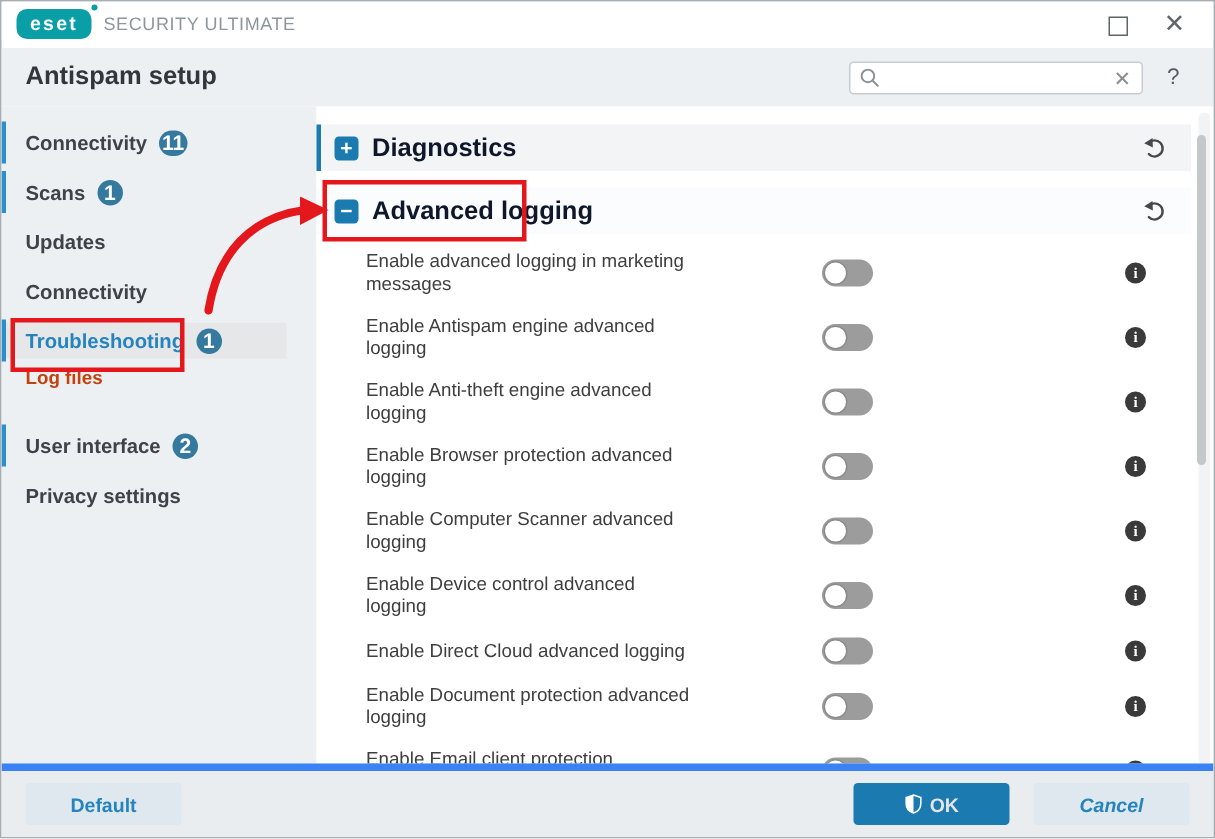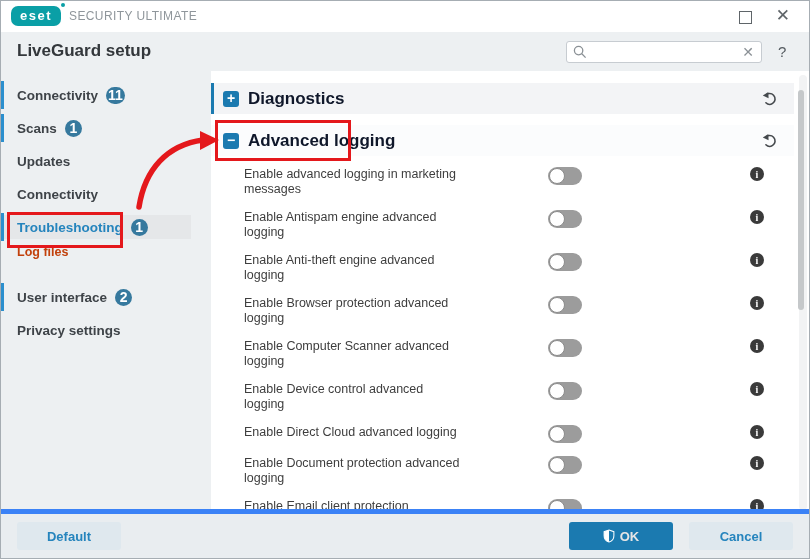--- a/index.html
+++ b/index.html
@@ -42,61 +42,61 @@
   .content{margin:12px 15px 0 0;}
   .section-header{height:31px;display:flex;align-items:center;padding:0 16px 0 12px;margin-bottom:11px;cursor:pointer;box-sizing:border-box;}
   .section-header.collapsed{background:#f3f4f6;border-left:3px solid #1b7ab0;padding-left:9px;}
   .section-header.expanded{background:#fbfcfd;}
   .expander{width:16px;height:16px;background:#1b7ab0;border-radius:3px;color:#fff;font-size:14px;
     line-height:15px;text-align:center;font-weight:bold;margin-right:9px;flex-shrink:0;cursor:pointer;}
   .section-label{font-size:17px;font-weight:bold;color:#0f172a;}
   .revert{margin-left:auto;cursor:pointer;display:flex;}
 
   .rows{padding:0 30px 0 33px;}
-  .setting-row{display:flex;align-items:flex-start;margin-bottom:13px;gap:16px;}
+  .setting-row{display:flex;align-items:center;margin-bottom:13px;gap:16px;}
   .row-label{width:222px;font-size:12.5px;line-height:15px;color:#3e3e3e;}
   .toggle{width:34px;height:18px;border-radius:9px;background:#9c9c9c;position:relative;margin-left:66px;flex-shrink:0;cursor:pointer;}
   .toggle::after{content:"";position:absolute;left:1px;top:1px;width:16px;height:16px;background:#fff;
     border-radius:50%;border:1px solid #8b8b8b;box-sizing:border-box;}
   .info-icon{margin-left:auto;width:14px;height:14px;border-radius:50%;background:#3a3a3a;color:#fff;
     font-size:10px;font-weight:bold;display:flex;align-items:center;justify-content:center;cursor:pointer;
     font-family:"Liberation Serif",serif;flex-shrink:0;}
 
   .scroll-track{position:absolute;right:2px;top:4px;bottom:4px;width:8px;background:#f2f3f4;border-radius:4px;}
   .scroll-thumb{position:absolute;right:3px;top:15px;width:6px;height:220px;background:#c5c8ca;border-radius:3px;cursor:pointer;}
 
   
   .footer{position:absolute;bottom:0;left:0;right:0;height:44px;background:#e9edf0;border-top:5px solid #3b82f6;margin-top:24px;}
   .btn{position:absolute;top:8px;height:28px;width:104px;border-radius:3px;font-size:13px;font-weight:bold;
     display:flex;align-items:center;justify-content:center;cursor:pointer;box-sizing:border-box;}
   .btn.light{background:#dfe8ee;color:#2584bd;}
   #btn-default{left:16px;}
   #btn-ok{right:136px;background:#1b7ab0;color:#e5e5e5;gap:5px;}
-  #btn-cancel{right:16px;}
+  #btn-cancel{right:16px;font-style:italic;}
 
   
   .anno-box{position:absolute;border:3px solid #e4181c;z-index:5;pointer-events:none;}
   #anno-box-trouble{left:6px;top:211px;width:110px;height:30px;}
   #anno-box-advlog{left:214px;top:119px;width:130px;height:35px;}
   #anno-arrow{position:absolute;left:100px;top:130px;z-index:6;pointer-events:none;}
 </style>
 </head>
 <body>
 
 <div class="window">
 
   <div class="titlebar">
     <div class="logo">eset</div>
     <div class="product">SECURITY ULTIMATE</div>
     <div class="btn-max"></div>
     <div class="btn-close">✕</div>
   </div>
 
   <div class="header">
-    <div class="page-title">LiveGuard setup</div>
+    <div class="page-title">Antispam setup</div>
     <div class="search-box">
       <span class="search-mag">
         <svg width="14" height="14" viewBox="0 0 14 14">
           <circle cx="5.6" cy="5.6" r="4.2" fill="none" stroke="#8a9095" stroke-width="1.3"></circle>
           <line x1="8.8" y1="8.8" x2="12.6" y2="12.6" stroke="#8a9095" stroke-width="1.3"></line>
         </svg>
       </span>
       <input value="" placeholder="" style="">
       <span class="search-clear">✕</span>
     </div>

